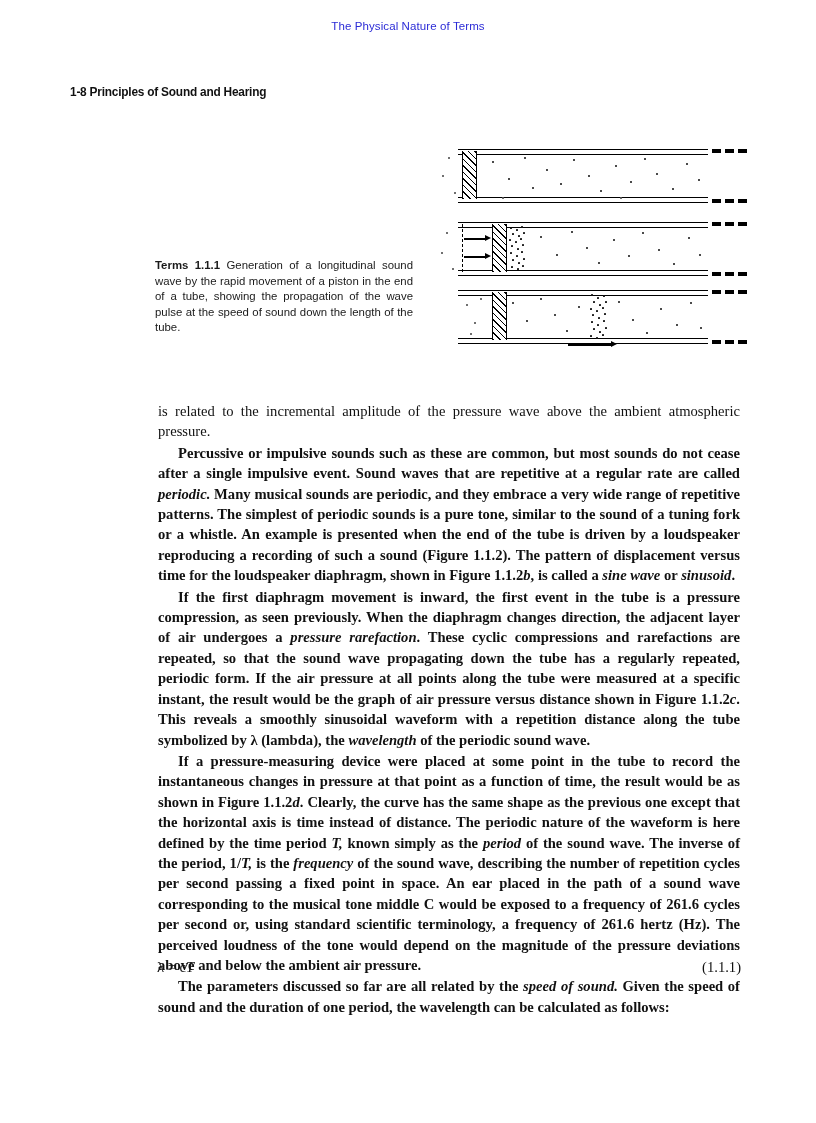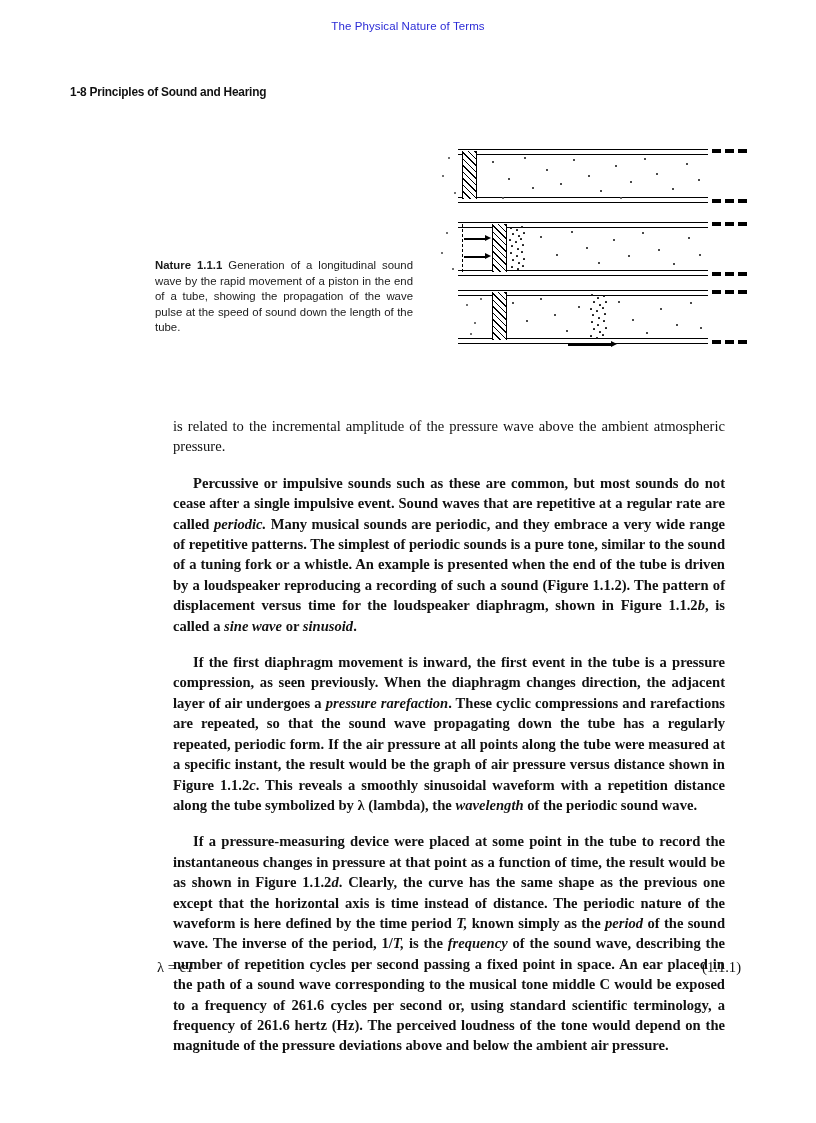--- a/index.html
+++ b/index.html
@@ -171,21 +171,21 @@
     position: absolute;
     left: 157px;
     top: 400px;
     width: 584px;
     font-size: 14.6px;
     line-height: 20.4px;
     text-align: justify;
     color: #111;
   }
   .body-text p {
-    margin: 16px;
+    margin: 1px;
     text-indent: 0;
   }
   .body-text p.indent { text-indent: 20px; font-weight: bold; }
   .body-text i { font-style: italic; }
 
   .equation-row {
     position: absolute;
     left: 157px;
     top: 959px;
     width: 584px;
@@ -219,21 +219,21 @@
 </head>
 <body>
 
 <div class="running-header">The Physical Nature of Terms</div>
 
 <div class="page-title">1-8 Principles of Sound and Hearing</div>
 
 <div class="figure-block">
 
   <div class="figure-caption">
-    <b>Nature 1.1.1</b><span> Generation of a longitudinal sound wave by the rapid movement of a piston in the end of a tube, showing the propagation of the wave pulse at the speed of sound down the length of the tube.</span>
+    <b>Terms 1.1.1</b><span> Generation of a longitudinal sound wave by the rapid movement of a piston in the end of a tube, showing the propagation of the wave pulse at the speed of sound down the length of the tube.</span>
   </div>
 
   <div class="figure-art">
 
     <div class="panel panel-1">
       <div class="wall top"></div>
       <div class="wall bottom"></div>
       <div class="wall-break top"></div>
       <div class="wall-break bottom"></div>
       <div class="piston" style="left:22px; top:6px; height:48px;"></div>
@@ -377,20 +377,21 @@
     </div>
 
   </div>
 </div>
 
 <div class="body-text">
     <p><span>is related to the incremental amplitude of the pressure wave above the ambient atmospheric pressure.</span></p>
     <p class="indent"><span>Percussive or impulsive sounds such as these are common, but most sounds do not cease after a single impulsive event. Sound waves that are repetitive at a regular rate are called </span><i>periodic.</i><span> Many musical sounds are periodic, and they embrace a very wide range of repetitive patterns. The simplest of periodic sounds is a pure tone, similar to the sound of a tuning fork or a whistle. An example is presented when the end of the tube is driven by a loudspeaker reproducing a recording of such a sound (Figure 1.1.2). The pattern of displacement versus time for the loudspeaker diaphragm, shown in Figure 1.1.2</span><i>b</i><span>, is called a </span><i>sine wave</i><span> or </span><i>sinusoid</i><span>.</span></p>
     <p class="indent"><span>If the first diaphragm movement is inward, the first event in the tube is a pressure compression, as seen previously. When the diaphragm changes direction, the adjacent layer of air undergoes a </span><i>pressure rarefaction</i><span>. These cyclic compressions and rarefactions are repeated, so that the sound wave propagating down the tube has a regularly repeated, periodic form. If the air pressure at all points along the tube were measured at a specific instant, the result would be the graph of air pressure versus distance shown in Figure 1.1.2</span><i>c</i><span>. This reveals a smoothly sinusoidal waveform with a repetition distance along the tube symbolized by λ (lambda), the </span><i>wavelength</i><span> of the periodic sound wave.</span></p>
     <p class="indent"><span>If a pressure-measuring device were placed at some point in the tube to record the instantaneous changes in pressure at that point as a function of time, the result would be as shown in Figure 1.1.2</span><i>d</i><span>. Clearly, the curve has the same shape as the previous one except that the horizontal axis is time instead of distance. The periodic nature of the waveform is here defined by the time period </span><i>T,</i><span> known simply as the </span><i>period</i><span> of the sound wave. The inverse of the period, 1/</span><i>T,</i><span> is the </span><i>frequency</i><span> of the sound wave, describing the number of repetition cycles per second passing a fixed point in space. An ear placed in the path of a sound wave corresponding to the musical tone middle C would be exposed to a frequency of 261.6 cycles per second or, using standard scientific terminology, a frequency of 261.6 hertz (Hz). The perceived loudness of the tone would depend on the magnitude of the pressure deviations above and below the ambient air pressure.</span></p>
+    <p class="indent"><span>The parameters discussed so far are all related by the </span><i>speed of sound.</i><span> Given the speed of sound and the duration of one period, the wavelength can be calculated as follows:</span></p>
   </div>
 
 <div class="equation-row">
   <span class="eq"><span>λ</span><span> =  c</span><i>T</i></span>
   <span class="eqnum">(1.1.1)</span>
 </div>
 
 <div class="footer">
 </div>
 

